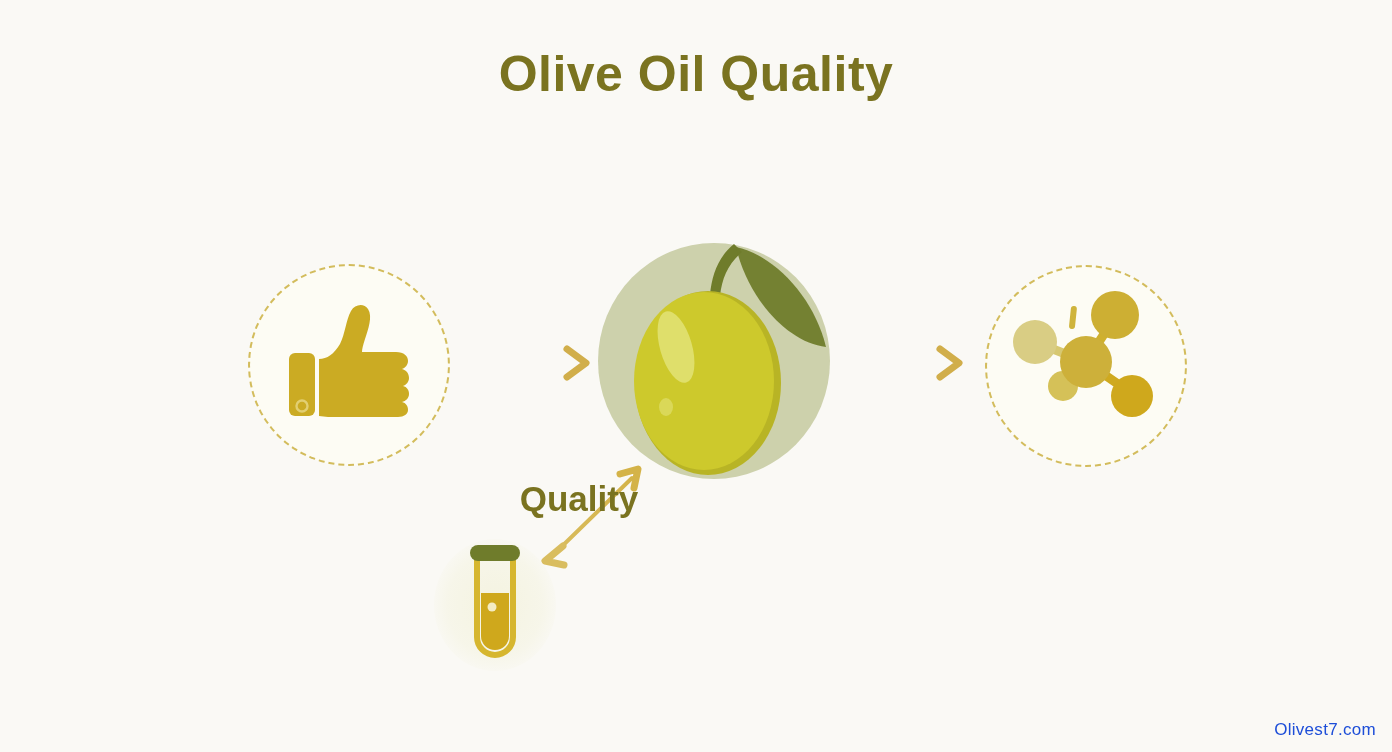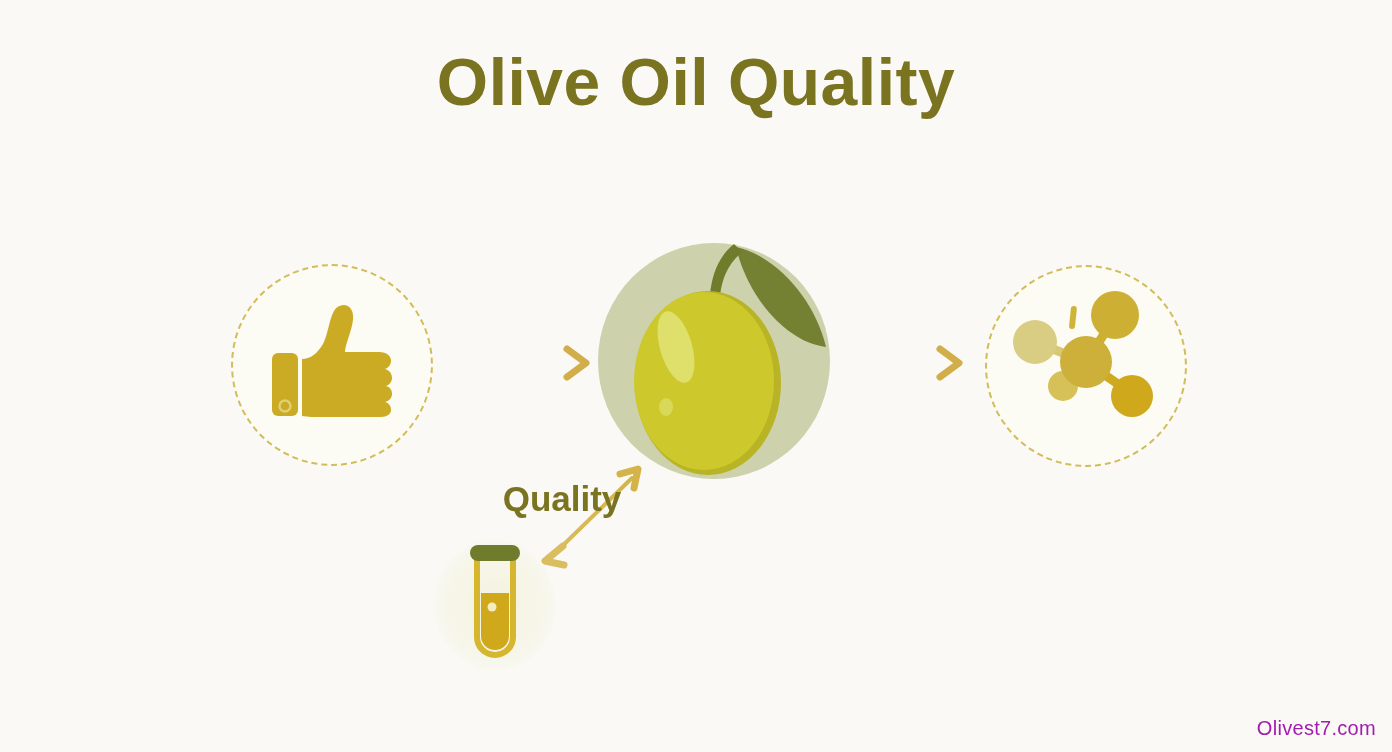--- a/index.html
+++ b/index.html
@@ -21,21 +21,21 @@
     background: #faf9f5;
   }
 
   
   #page-title {
     position: absolute;
     left: 0;
     top: 48px;
     width: 1392px;
     text-align: center;
-    font-size: 66px;
+    font-size: 50px;
     font-weight: bold;
     letter-spacing: 0.5px;
     color: #7a7320;
     line-height: 1.05;
     white-space: nowrap;
   }
 
   
   .node {
     position: absolute;
@@ -54,21 +54,21 @@
     font-weight: bold;
     color: #7a7320;
     white-space: nowrap;
   }
 
   
   #node-quality .dashed-circle {
     left: 0; top: 0;
     width: 202px; height: 202px;
   }
-  #node-quality { left: 231px; top: 264px; width: 202px; height: 202px; text-decoration: underline; }
+  #node-quality { left: 248px; top: 264px; width: 202px; height: 202px; text-decoration: underline; }
   #label-quality { left: 181px; top: 215px; width: 300px; }
 
   
   #node-olive { left: 598px; top: 243px; width: 232px; height: 236px; }
   #olive-disc {
     position: absolute;
     left: 0; top: 0;
     width: 232px; height: 236px;
     border-radius: 50%;
     background: #cdd1ac;
@@ -98,22 +98,22 @@
     left: 0; top: 0;
     width: 1392px; height: 752px;
     pointer-events: none;
   }
 
   
   #watermark {
     position: absolute;
     right: 16px;
     bottom: 12px;
-    font-size: 20px;
-    color: #a21caf;
+    font-size: 17px;
+    color: #1d4ed8;
     letter-spacing: 0.3px;
     white-space: nowrap;
   }
 </style>
 </head>
 <body>
 
 <div id="stage">
 
   <div id="page-title">Olive Oil Quality</div>

